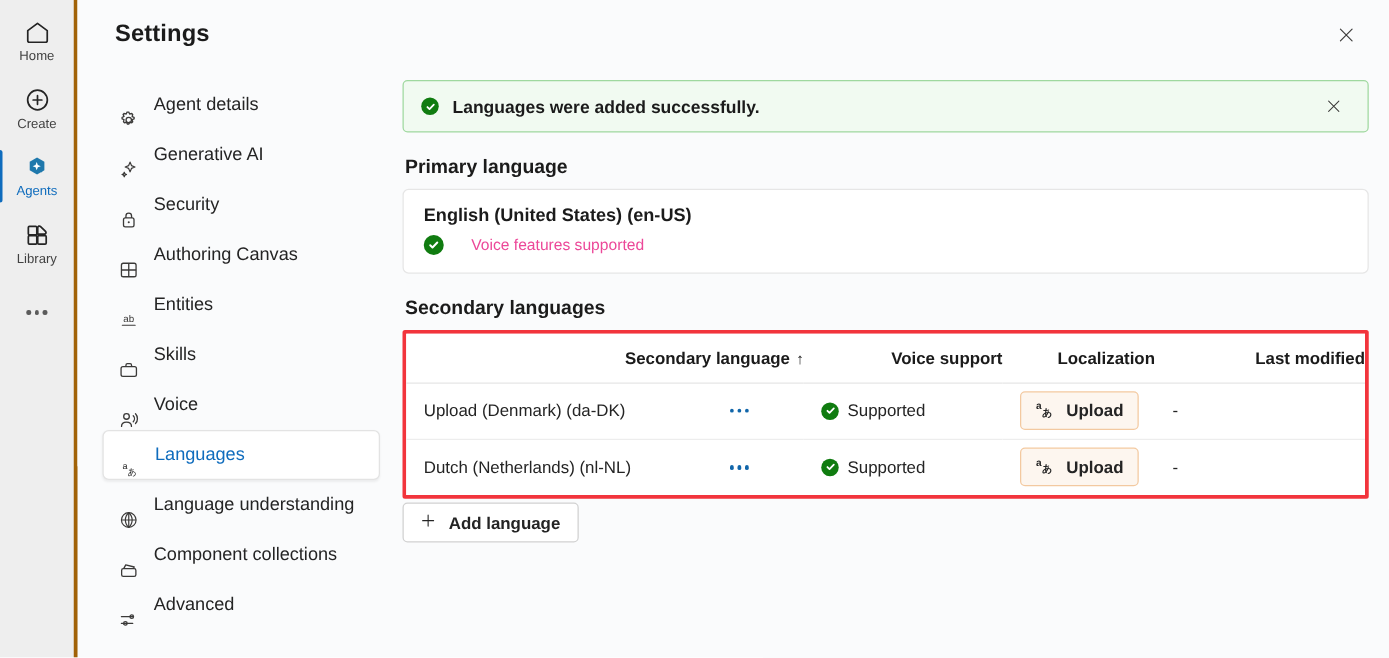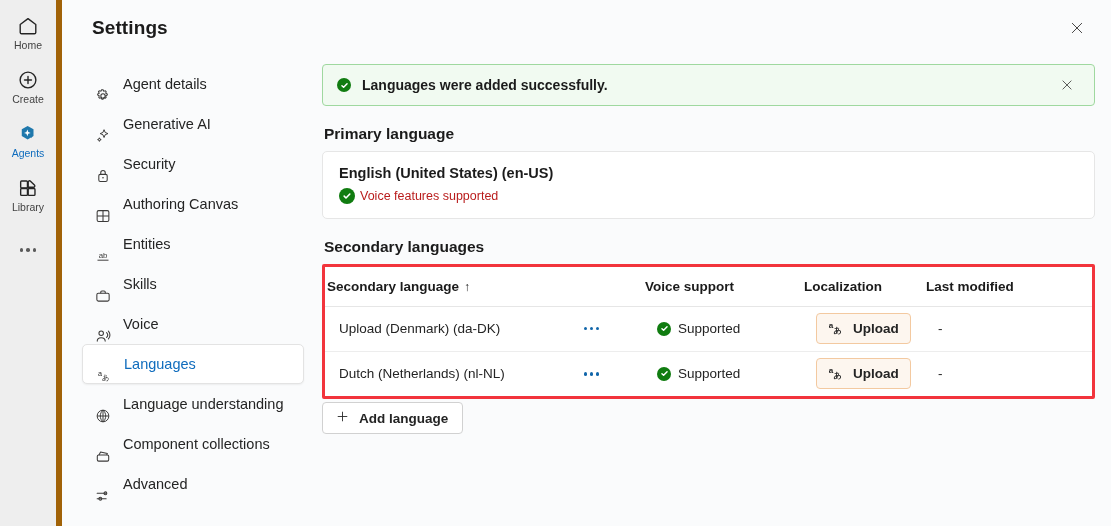--- a/index.html
+++ b/index.html
@@ -14,21 +14,21 @@
     width: 1111px; height: 526px;
     display: flex;
     background: #fafbfc;
   }
 
   
   .rail {
     width: 62px;
     height: 526px;
     background: #eeeeee;
-    border-right: 6px solid #a16207;
+    border-right: 3px solid #a16207;
     box-sizing: border-box;
     display: flex;
     flex-direction: column;
     align-items: center;
     padding-top: 6px;
     flex: none;
   }
   .rail-item {
     position: relative;
     width: 62px;
@@ -179,22 +179,22 @@
     box-sizing: border-box;
     margin-bottom: 19px;
   }
   .primary-lang-name {
     font-size: 14.5px;
     font-weight: 600;
     color: #1b1b1b;
     margin-bottom: 7px;
   }
   .voice-line {
-    display: flex; align-items: center; gap: 5px;
-    font-size: 12.5px; color: #b91c1c;
+    display: flex; align-items: center; gap: 22px;
+    font-size: 12.5px; color: #ec4899;
   }
 
   
   .check-circle {
     width: 14px; height: 14px; border-radius: 50%;
     background: #107c10;
     display: inline-flex; align-items: center; justify-content: center;
     flex: none;
   }
   .check-circle svg { width: 9px; height: 9px; display:block; }
@@ -209,21 +209,21 @@
     background: #ffffff;
     box-sizing: border-box;
   }
   table.lang-table {
     width: 100%;
     border-collapse: collapse;
     table-layout: fixed;
     background: #fff;
   }
   table.lang-table th {
-    text-align: left;
+    text-align: right;
     font-size: 13.5px;
     font-weight: 600;
     color: #1b1b1b;
     height: 39px;
     padding: 0 0 0 2px;
     border-bottom: 1px solid #e6e6e6;
     box-sizing: border-box;
     cursor: pointer;
     white-space: nowrap;
   }

